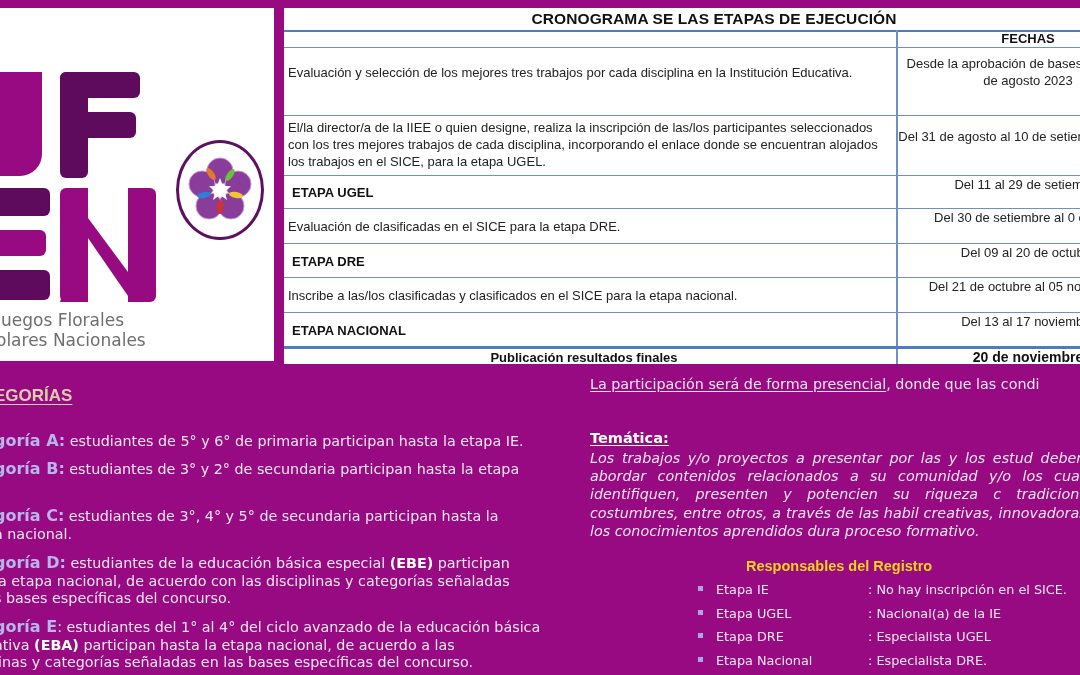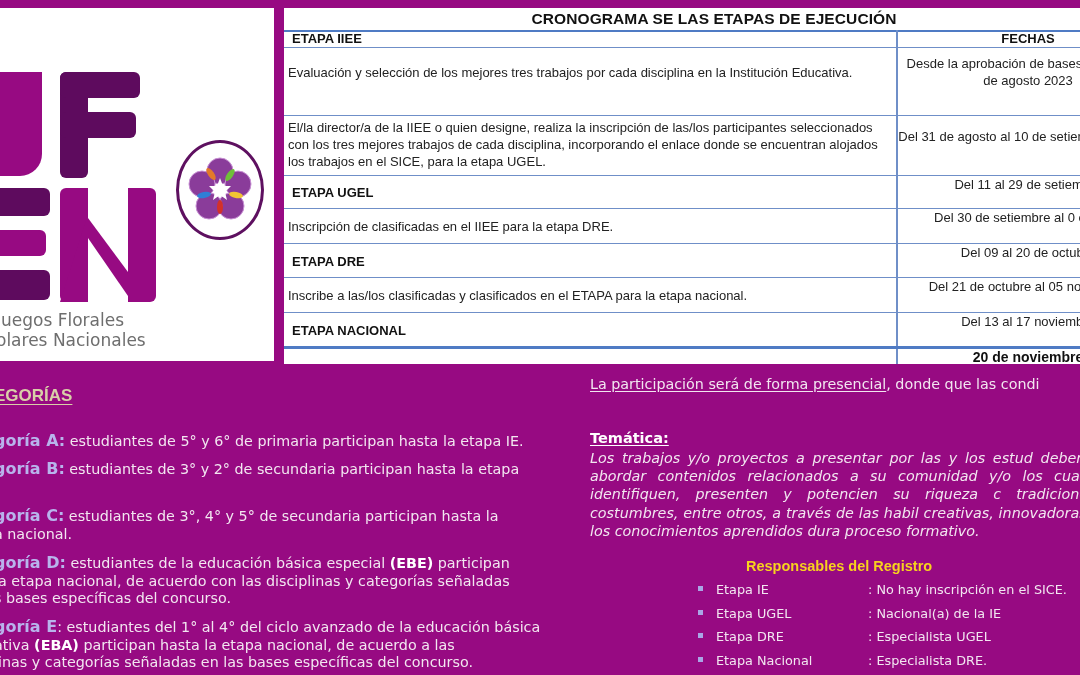--- a/index.html
+++ b/index.html
@@ -127,62 +127,62 @@
   </div>
   <div class="logo-caption"><span>Juegos Florales</span>
 <span>olares Nacionales</span></div>
 </div>
 
 <div class="table-wrap">
   <div class="tbl-title">CRONOGRAMA SE LAS  ETAPAS DE EJECUCIÓN</div>
   <div class="vline"></div>
 
   <div class="row" style="top:22px;height:18px;">
-    <div class="cell-a bold" style="top:0;">ETAPA IIEE</div>
     <div class="cell-b bold" style="top:0;">FECHAS</div>
   </div>
 
   <div class="row" style="top:40px;height:68px;">
     <div class="cell-a" style="top:16px;">Evaluación y selección de los mejores tres trabajos por cada disciplina en  la Institución Educativa.</div>
     <div class="cell-b" style="top:7px;">Desde la aprobación de bases hasta el 31 de agosto 2023</div>
   </div>
 
   <div class="row" style="top:108px;height:60px;">
     <div class="cell-a" style="top:3px;width:604px;">El/la director/a de la IIEE o quien designe, realiza la inscripción de las/los participantes seleccionados con los tres mejores trabajos de cada disciplina, incorporando el enlace donde se encuentran alojados los trabajos en el SICE, para la etapa UGEL.</div>
     <div class="cell-b" style="top:12px;">Del 31 de agosto al 10 de setiembre de 2023</div>
   </div>
 
   <div class="row" style="top:168px;height:33px;">
     <div class="cell-a bold" style="top:8px;">ETAPA UGEL</div>
     <div class="cell-b" style="top:0;">Del 11 al 29 de setiembre</div>
   </div>
 
   <div class="row" style="top:201px;height:35px;">
-    <div class="cell-a" style="top:9px;">Inscripción de clasificadas  en el IIEE para la etapa  DRE.</div>
+    <div class="cell-a" style="top:9px;">Evaluación de clasificadas  en el SICE para la etapa  DRE.</div>
     <div class="cell-b" style="top:0;">Del  30 de setiembre al 0 octubre</div>
   </div>
 
   <div class="row" style="top:236px;height:34px;">
     <div class="cell-a bold" style="top:9px;">ETAPA DRE</div>
     <div class="cell-b" style="top:0;">Del 09 al 20 de octubre</div>
   </div>
 
   <div class="row" style="top:270px;height:35px;">
-    <div class="cell-a" style="top:9px;">Inscribe a las/los clasificadas y clasificados en el ETAPA para la etapa nacional.</div>
+    <div class="cell-a" style="top:9px;">Inscribe a las/los clasificadas y clasificados en el SICE para la etapa nacional.</div>
     <div class="cell-b" style="top:0;">Del 21 de octubre al 05 noviembre</div>
   </div>
 
   <div class="row" style="top:305px;height:33px;border-bottom:none;">
     <div class="cell-a bold" style="top:9px;">ETAPA NACIONAL</div>
     <div class="cell-b" style="top:0;">Del 13 al 17 noviembre</div>
   </div>
 
   <div class="thick"></div>
 
   <div class="row" style="top:341px;height:18px;border-bottom:none;">
+    <div class="cell-a bold" style="top:0;width:600px;text-align:center;left:0;">Publicación resultados finales</div>
     <div class="cell-b bold" style="top:0;font-size:14px;">20 de noviembre</div>
   </div>
 </div>
 
 <div class="cat-title">EGORÍAS</div>
 
 <div class="cat" style="top:432px;">
   <span class="lbl">goría A:</span><span> estudiantes de 5° y 6° de primaria participan hasta la etapa IE.</span>
 </div>
 

